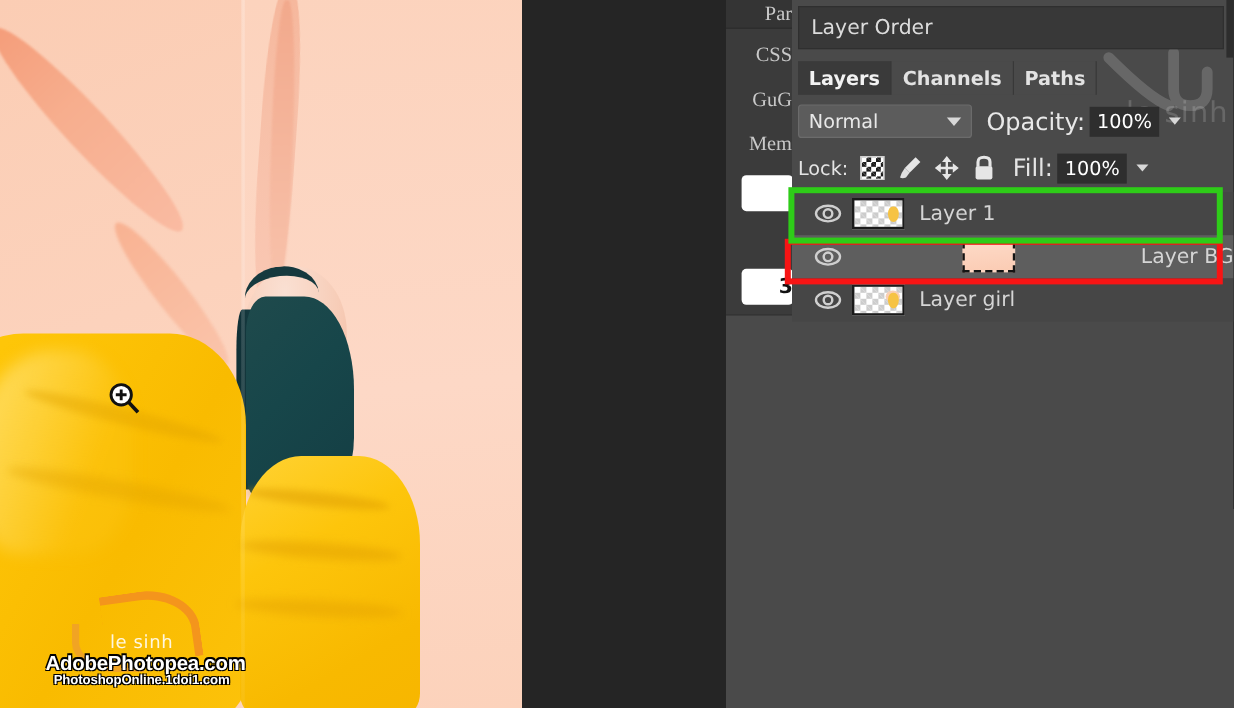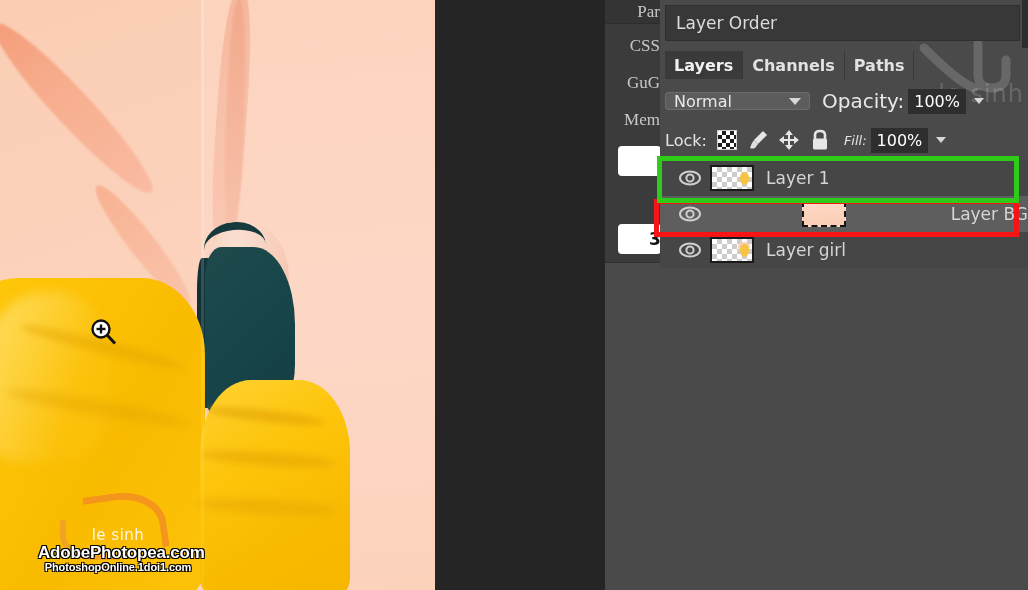--- a/index.html
+++ b/index.html
@@ -339,21 +339,21 @@
 
   
   #blend-row {
     position: absolute;
     left: 5px; top: 86px;
     width: 355px; height: 30px;
     display: flex;
     align-items: center;
   }
   #blend-select {
-    width: 145px; height: 18px;
+    width: 145px; height: 28px;
     background: #5c5c5c;
     border: 1px solid #6b6b6b;
     border-radius: 3px;
     display: flex; align-items: center;
     justify-content: space-between;
     padding: 0 8px;
   }
   #blend-select-label {
     color: #e8e8e8; font-size: 16px;
     font-family: "DejaVu Sans", sans-serif;
@@ -403,23 +403,22 @@
     background-color: #ffffff;
     background-image:
       linear-gradient(45deg, #1c1c1c 25%, transparent 25%, transparent 75%, #1c1c1c 75%),
       linear-gradient(45deg, #1c1c1c 25%, transparent 25%, transparent 75%, #1c1c1c 75%);
     background-size: 8px 8px;
     background-position: 0 0, 4px 4px;
     border: 1px solid #cfcfcf;
   }
   #fill-label {
     margin-left: 13px;
-    color: #e4e4e4; font-size: 13px;
-    font-family: "DejaVu Sans", sans-serif;
-    font-style: italic;
+    color: #e4e4e4; font-size: 20px;
+    font-family: "DejaVu Sans", sans-serif;
   }
   #fill-value {
     margin-left: 4px;
     background: #2e2e2e; color: #ffffff;
     font-size: 16px; font-family: "DejaVu Sans", sans-serif;
     padding: 3px 6px;
   }
   #fill-caret { margin-left: 8px; }
 
   

